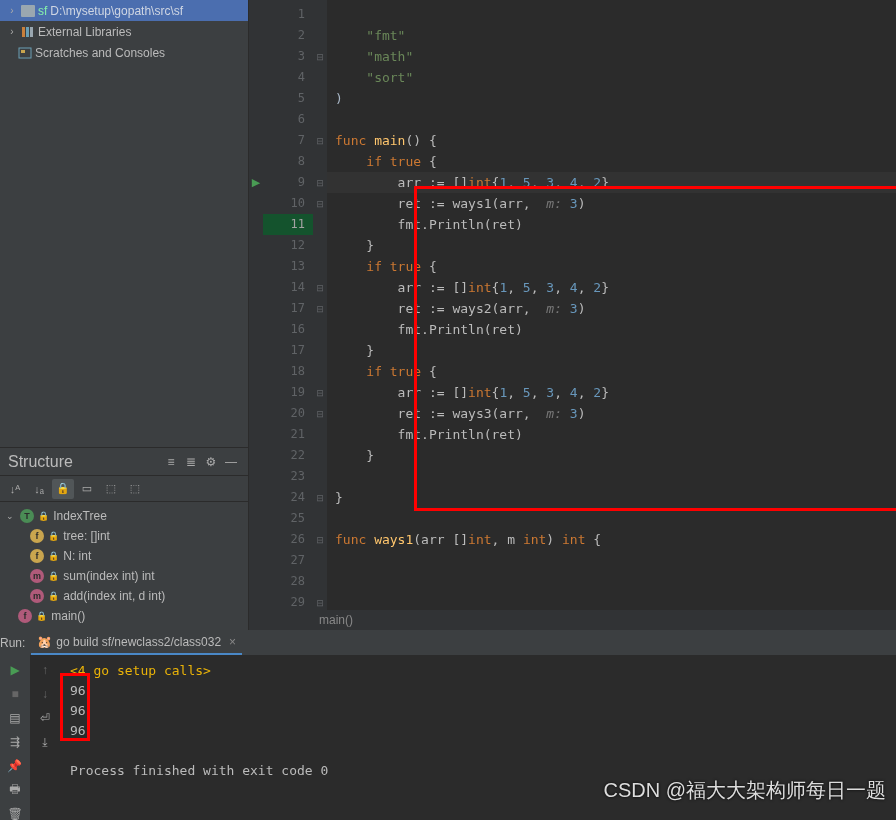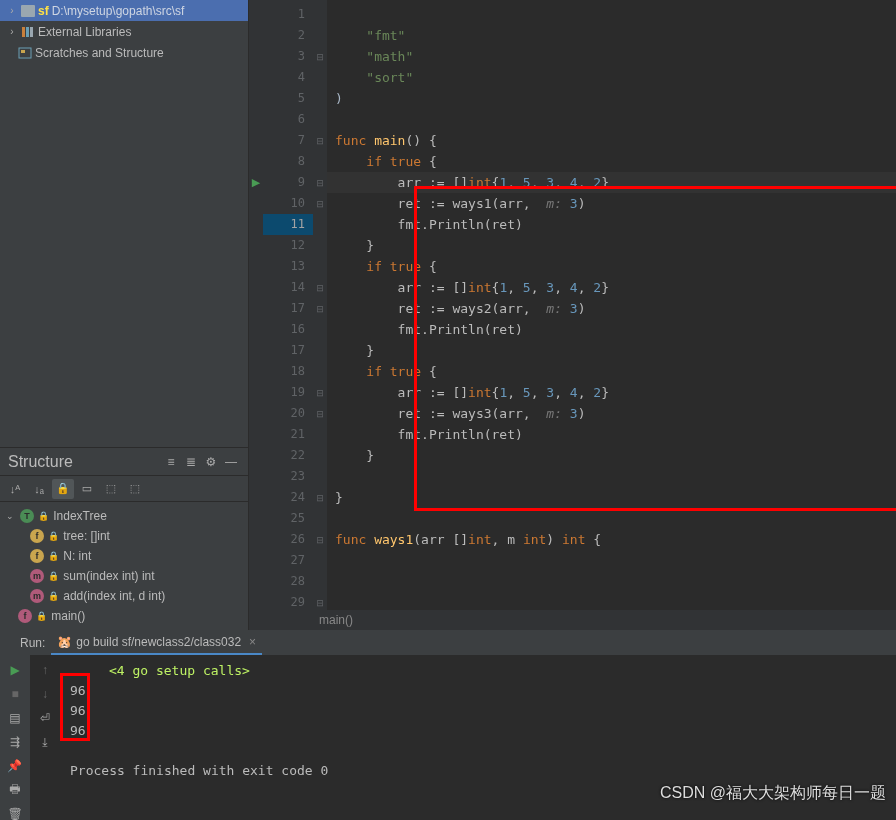--- a/index.html
+++ b/index.html
@@ -31,83 +31,83 @@
 .s-row { display: flex; align-items: center; height: 20px; padding-left: 6px; gap: 4px; cursor: pointer; }
 .s-row .chev { width: 10px; font-size: 9px; color: #aaa; }
 .circ { width: 14px; height: 14px; border-radius: 50%; display: inline-flex; align-items: center; justify-content: center; font-size: 9px; font-weight: bold; color: #2b2b2b; }
 .circ.t { background: #4a8c55; } .circ.f { background: #c9a54e; } .circ.m { background: #b05a7a; }
 .lock { color: #c9803c; font-size: 9px; }
 .s-label { color: #bbb; text-align: center; }
 
 .editor-panel { flex: 1; display: flex; background: #2b2b2b; position: relative; }
 .gutter { width: 50px; background: #313335; text-align: right; padding-top: 4px; }
 .gutter .ln { height: 21px; line-height: 21px; color: #606366; font-family: Consolas, monospace; font-size: 12px; padding-right: 8px; position: relative; }
-.gutter .ln.cur { color: #a4a3a3; background: #0c4a6e; }
+.gutter .ln.cur { color: #a4a3a3; background: #14532d; }
 .gutter-extra { width: 14px; background: #313335; padding-top: 4px; }
 .gutter-extra .gx { height: 21px; display: flex; align-items: center; justify-content: center; color: #606366; font-size: 9px; }
 .code { flex: 1; padding-top: 4px; font-family: Consolas, monospace; font-size: 13px; position: relative; }
 .code .line { height: 21px; line-height: 21px; white-space: pre; padding-left: 8px; }
 .code .line.cur { background: #323232; }
 .kw { color: #cc7832; }
 .str { color: #6a8759; }
 .num { color: #6897bb; }
 .fn { color: #ffc66d; }
 .cm { color: #808080; }
 .hint { color: #787878; font-style: italic; }
 .ident { color: #a9b7c6; }
 .red-box { position: absolute; border: 3px solid #ff0000; pointer-events: none; }
 .red-box.code-box { left: 87px; top: 186px; width: 554px; height: 325px; }
 .breadcrumb { position: absolute; bottom: 0; left: 64px; height: 20px; line-height: 20px; color: #888; font-size: 12px; padding-left: 6px; background: #313335; right: 0; }
 
 .run-panel { height: 190px; background: #2b2b2b; border-top: 1px solid #3c3f41; display: flex; flex-direction: column; }
-.run-header { height: 24px; background: #3c3f41; display: flex; align-items: center; padding-left: 20px; gap: 6px; }
+.run-header { height: 24px; background: #3c3f41; display: flex; align-items: center; padding-left: 0; gap: 6px; }
 .run-header .tab { display: flex; align-items: center; gap: 4px; padding: 0 6px; height: 24px; border-bottom: 2px solid #4a88c7; color: #bbb; }
 .run-header .tab .close { color: #888; margin-left: 4px; }
 .run-body { flex: 1; display: flex; position: relative; }
 .run-toolbar { width: 30px; background: #3c3f41; display: flex; flex-direction: column; align-items: center; padding-top: 4px; gap: 2px; }
 .rt-icon { width: 22px; height: 22px; display: flex; align-items: center; justify-content: center; color: #aaa; cursor: pointer; border-radius: 2px; }
 .rt-icon.play { color: #499c54; }
 .run-sub-toolbar { width: 30px; background: #2b2b2b; display: flex; flex-direction: column; align-items: center; padding-top: 4px; gap: 2px; }
 .console { flex: 1; padding: 6px 10px; font-family: Consolas, monospace; font-size: 13px; color: #bbb; position: relative; }
 .console .cline { height: 20px; line-height: 20px; white-space: pre; }
-.console .dim { color: #bef264; margin-left: 39px; }
+.console .dim { color: #eab308; }
 .red-box.out-box { left: 0px; top: 18px; width: 30px; height: 68px; }
-.watermark { position: absolute; right: 10px; bottom: 16px; color: #ddd; font-size: 16px; text-shadow: 0 0 3px #000; }
+.watermark { position: absolute; right: 10px; bottom: 16px; color: #ddd; font-size: 20px; text-shadow: 0 0 3px #000; }
 </style>
 </head>
 <body>
 
 <div class="main-area">
   <div class="left-panel">
     <div class="project-tree">
       <div class="tree-row selected">
         <span class="chev">›</span>
         <span class="folder-icon"></span>
-        <span style="color:#fde047;font-weight:bold">sf</span>
+        <span style="color:#86efac;font-weight:normal">sf</span>
         <span class="path-dim" style="color:#cfd6e3">D:\mysetup\gopath\src\sf</span>
       </div>
       <div class="tree-row">
         <span class="chev">›</span>
         <span class="lib-icon">
           <svg width="14" height="12" viewBox="0 0 14 12">
               <rect x="1" y="1" width="3" height="10" fill="#c9803c"></rect>
               <rect x="5" y="1" width="3" height="10" fill="#6a9fb5"></rect>
               <rect x="9" y="1" width="3" height="10" fill="#9aa7b0"></rect>
             </svg>
         </span>
         <span>External Libraries</span>
       </div>
       <div class="tree-row" style="padding-left:18px">
         <span class="scratch-icon">
           <svg width="14" height="12" viewBox="0 0 14 12">
               <rect x="1" y="1" width="12" height="10" fill="none" stroke="#6a9fb5"></rect>
               <rect x="3" y="3" width="4" height="3" fill="#c9a54e"></rect>
             </svg>
         </span>
-        <span>Scratches and Structure</span>
+        <span>Scratches and Consoles</span>
       </div>
     </div>
 
     <div class="structure-panel">
       <div class="structure-header">
         <span class="title">Structure</span>
         <span class="hdr-icon">≡</span>
         <span class="hdr-icon">≣</span>
         <span class="hdr-icon">⚙</span>
         <span class="hdr-icon">—</span>

